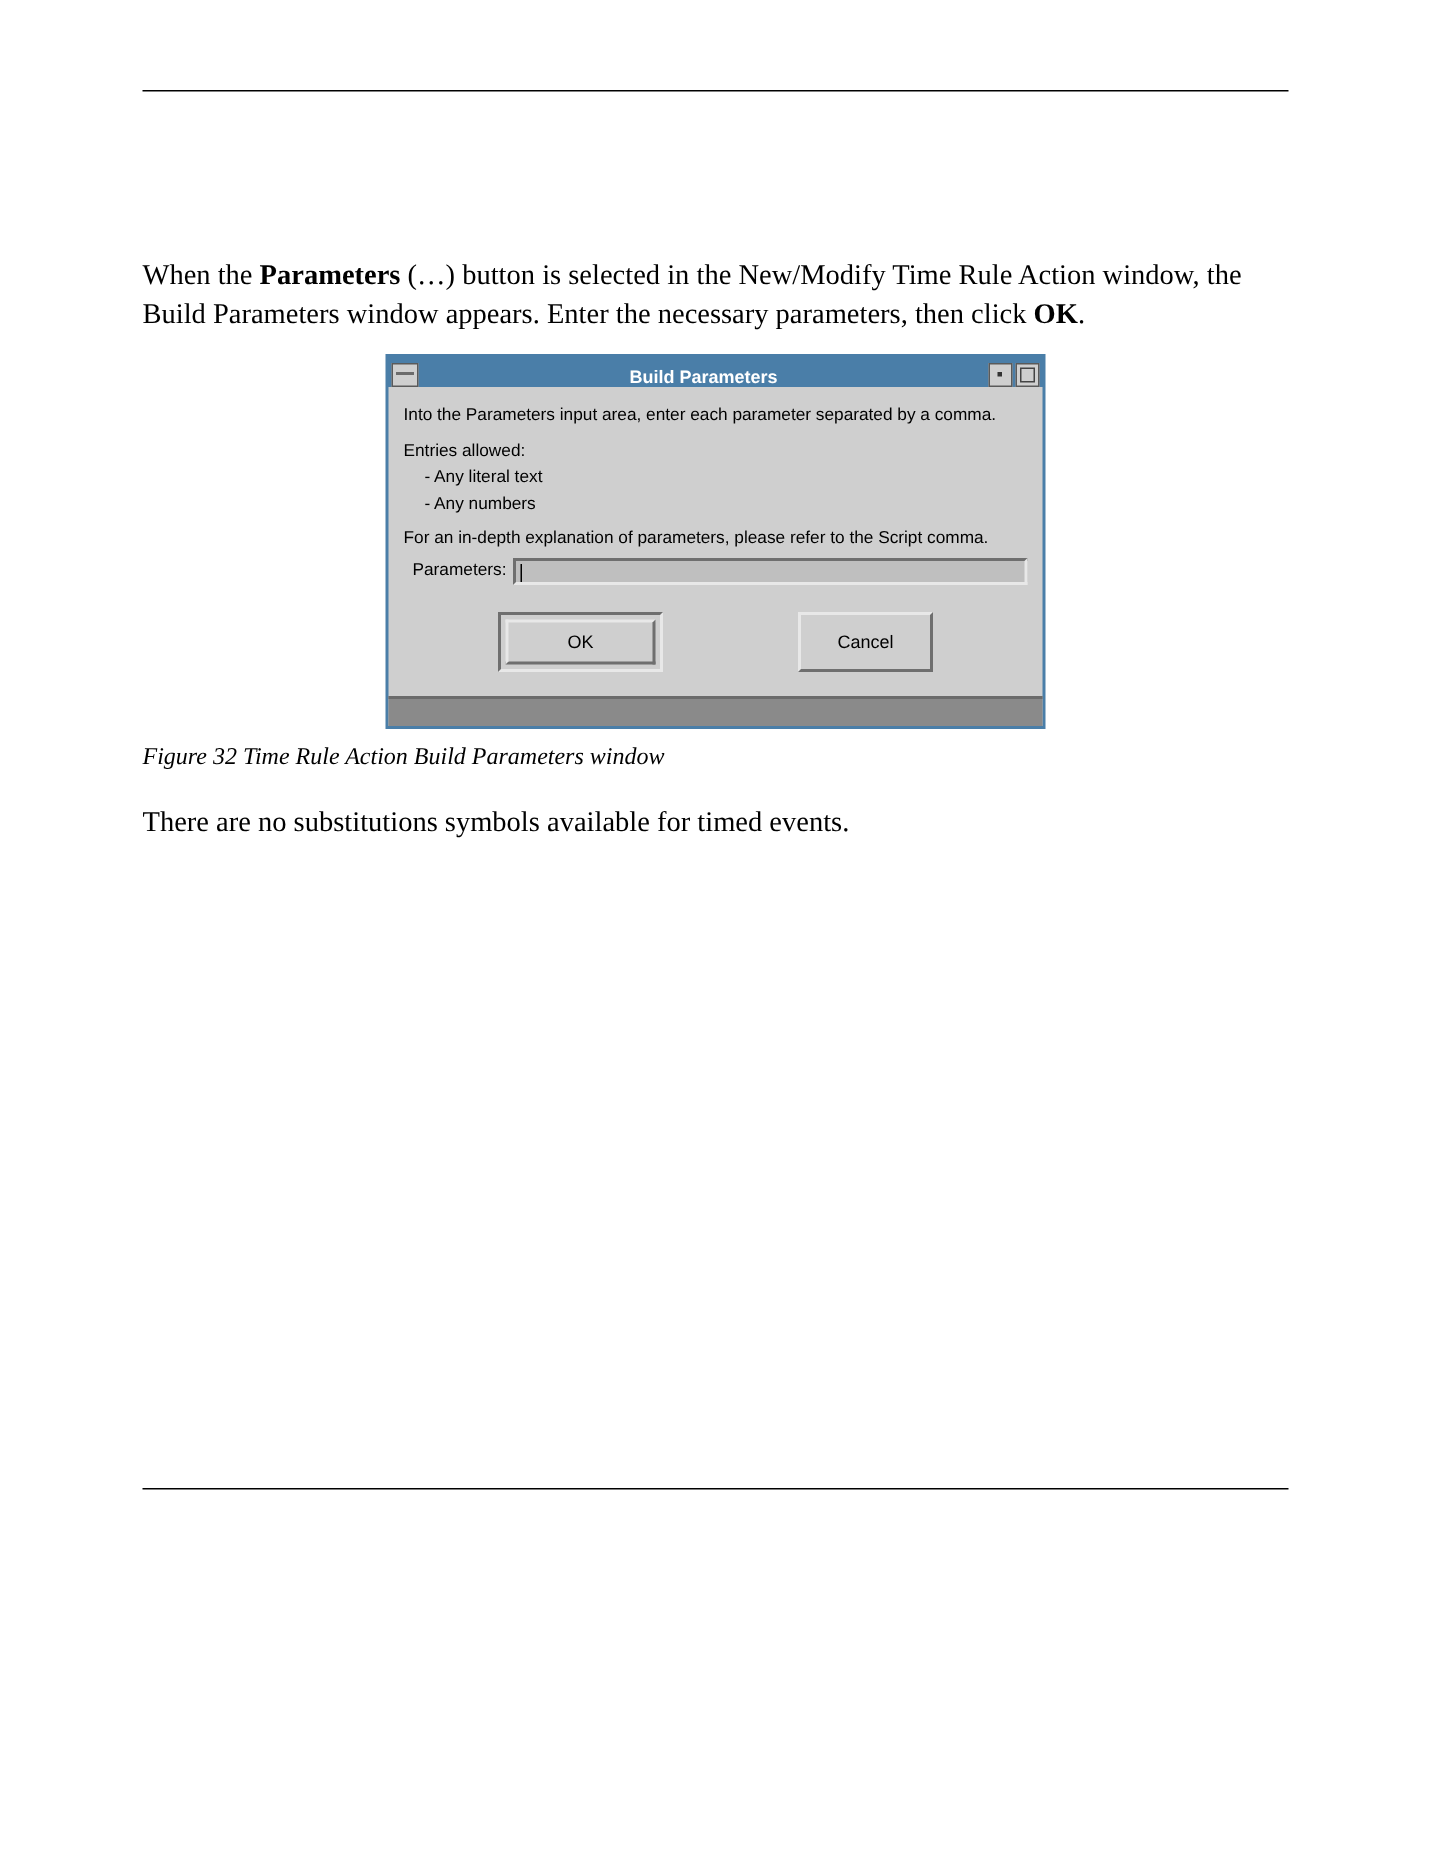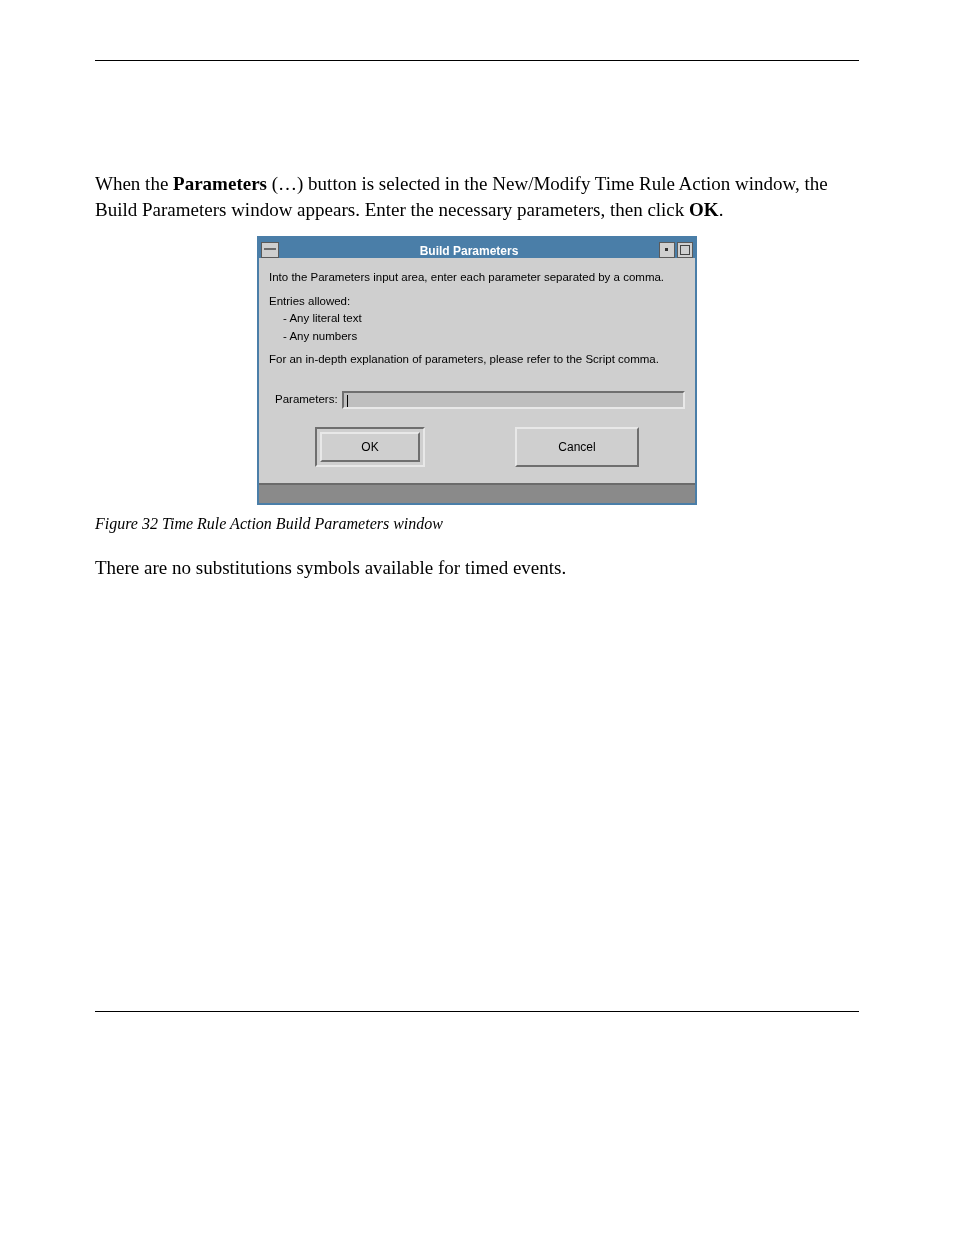--- a/index.html
+++ b/index.html
@@ -97,21 +97,21 @@
     font-size: 11.5px;
     color: #000;
     line-height: 1.35;
   }
   .dlg-line { margin-bottom: 2px; }
   .dlg-gap { height: 6px; }
   .indent { padding-left: 14px; }
   .param-row {
     display: flex;
     align-items: center;
-    margin-top: 23px;
+    margin-top: 4px;
     margin-bottom: 18px;
   }
   .param-label {
     padding-left: 6px;
     padding-right: 4px;
   }
   .param-input {
     flex: 1;
     height: 18px;
     background: #bfbfbf;
@@ -126,21 +126,21 @@
     left:3px; top:2px; width:1px; height:12px;
     background:#000;
   }
   .btn-row {
     display: flex;
     justify-content: center;
     gap: 90px;
     margin-bottom: 16px;
   }
   .motif-btn {
-    width: 124px;
+    width: 90px;
     height: 40px;
     background: #cfcfcf;
     border: 2px solid;
     border-color: #e8e8e8 #6f6f6f #6f6f6f #e8e8e8;
     display: flex;
     align-items: center;
     justify-content: center;
     font-size: 12px;
     font-family: Arial, Helvetica, sans-serif;
     box-sizing: border-box;

